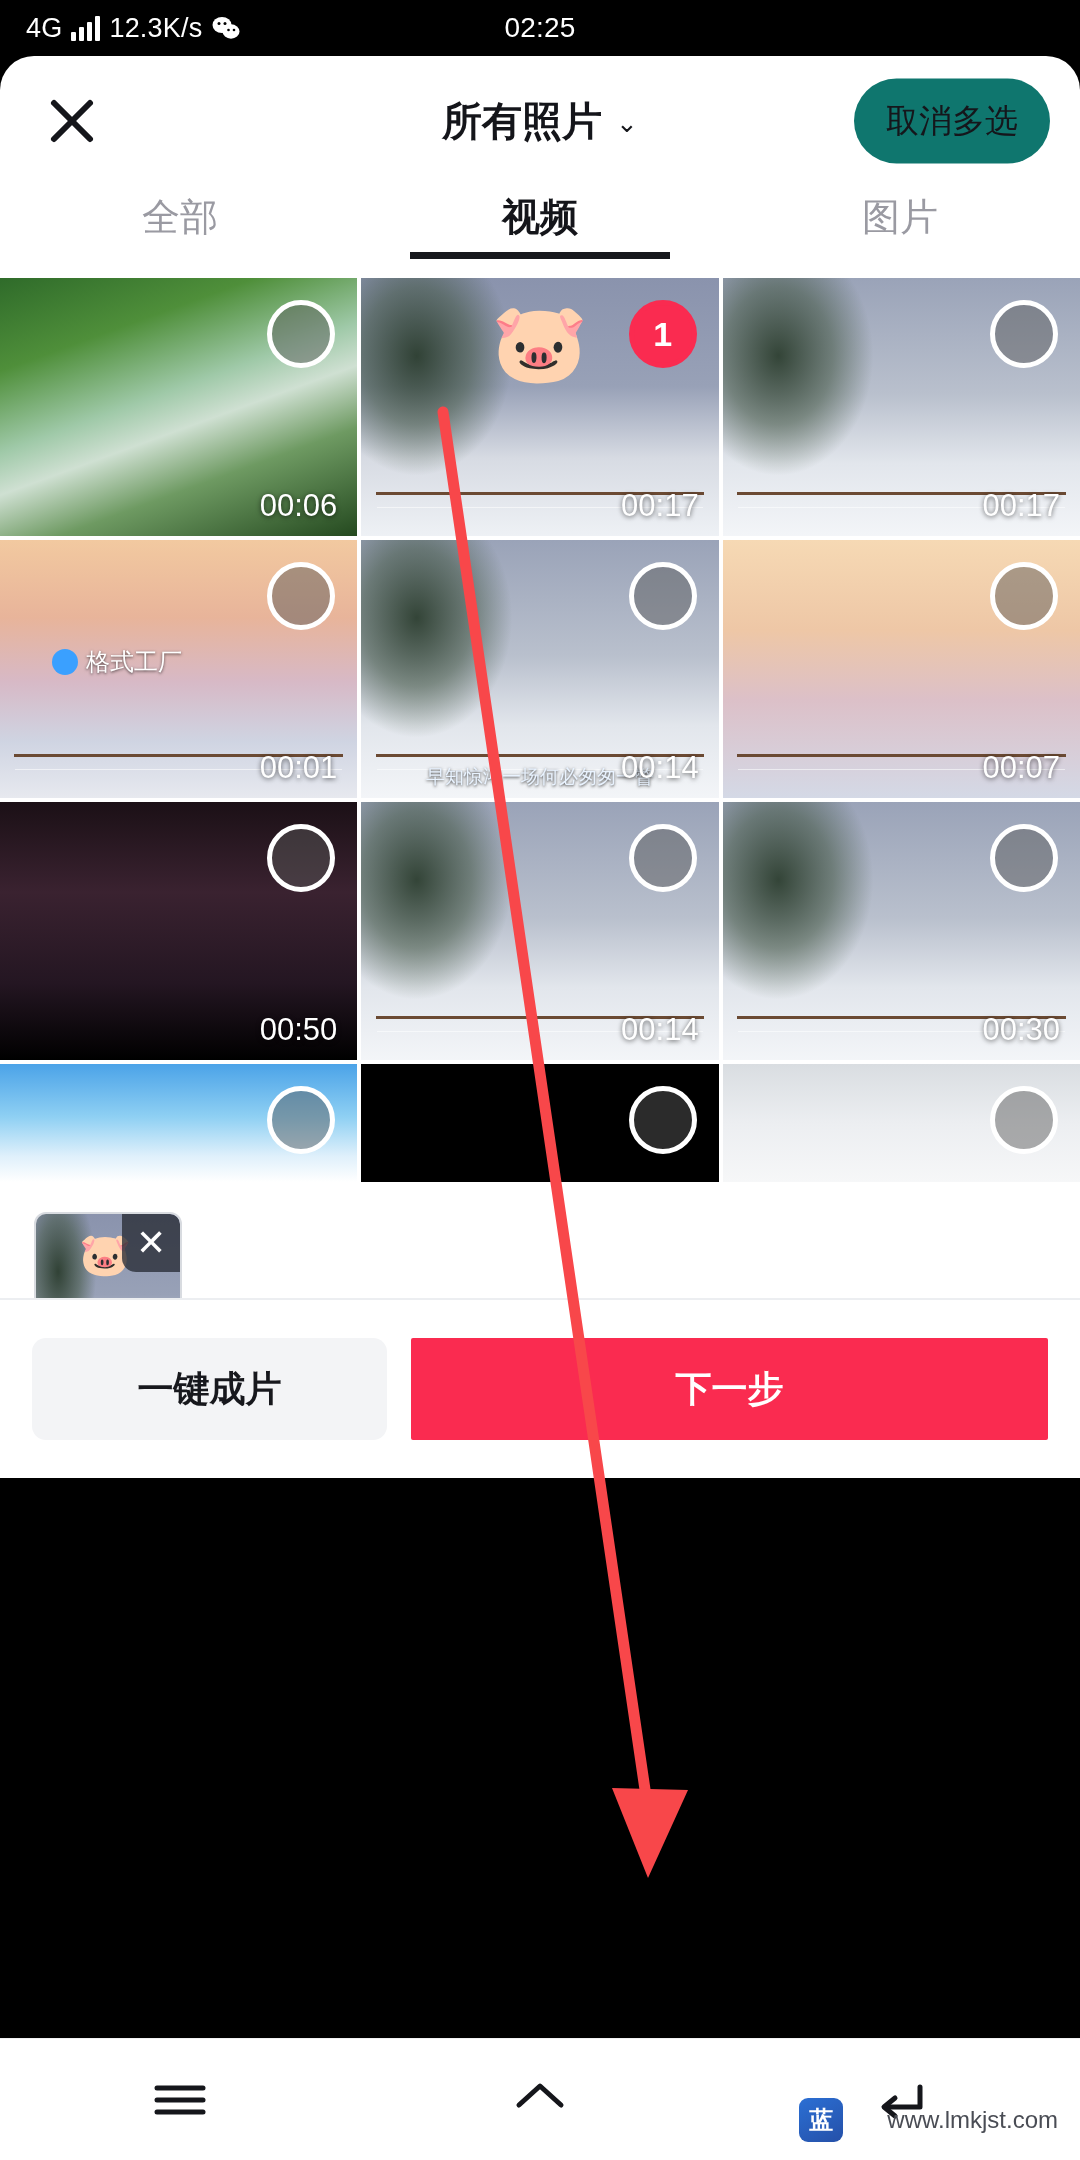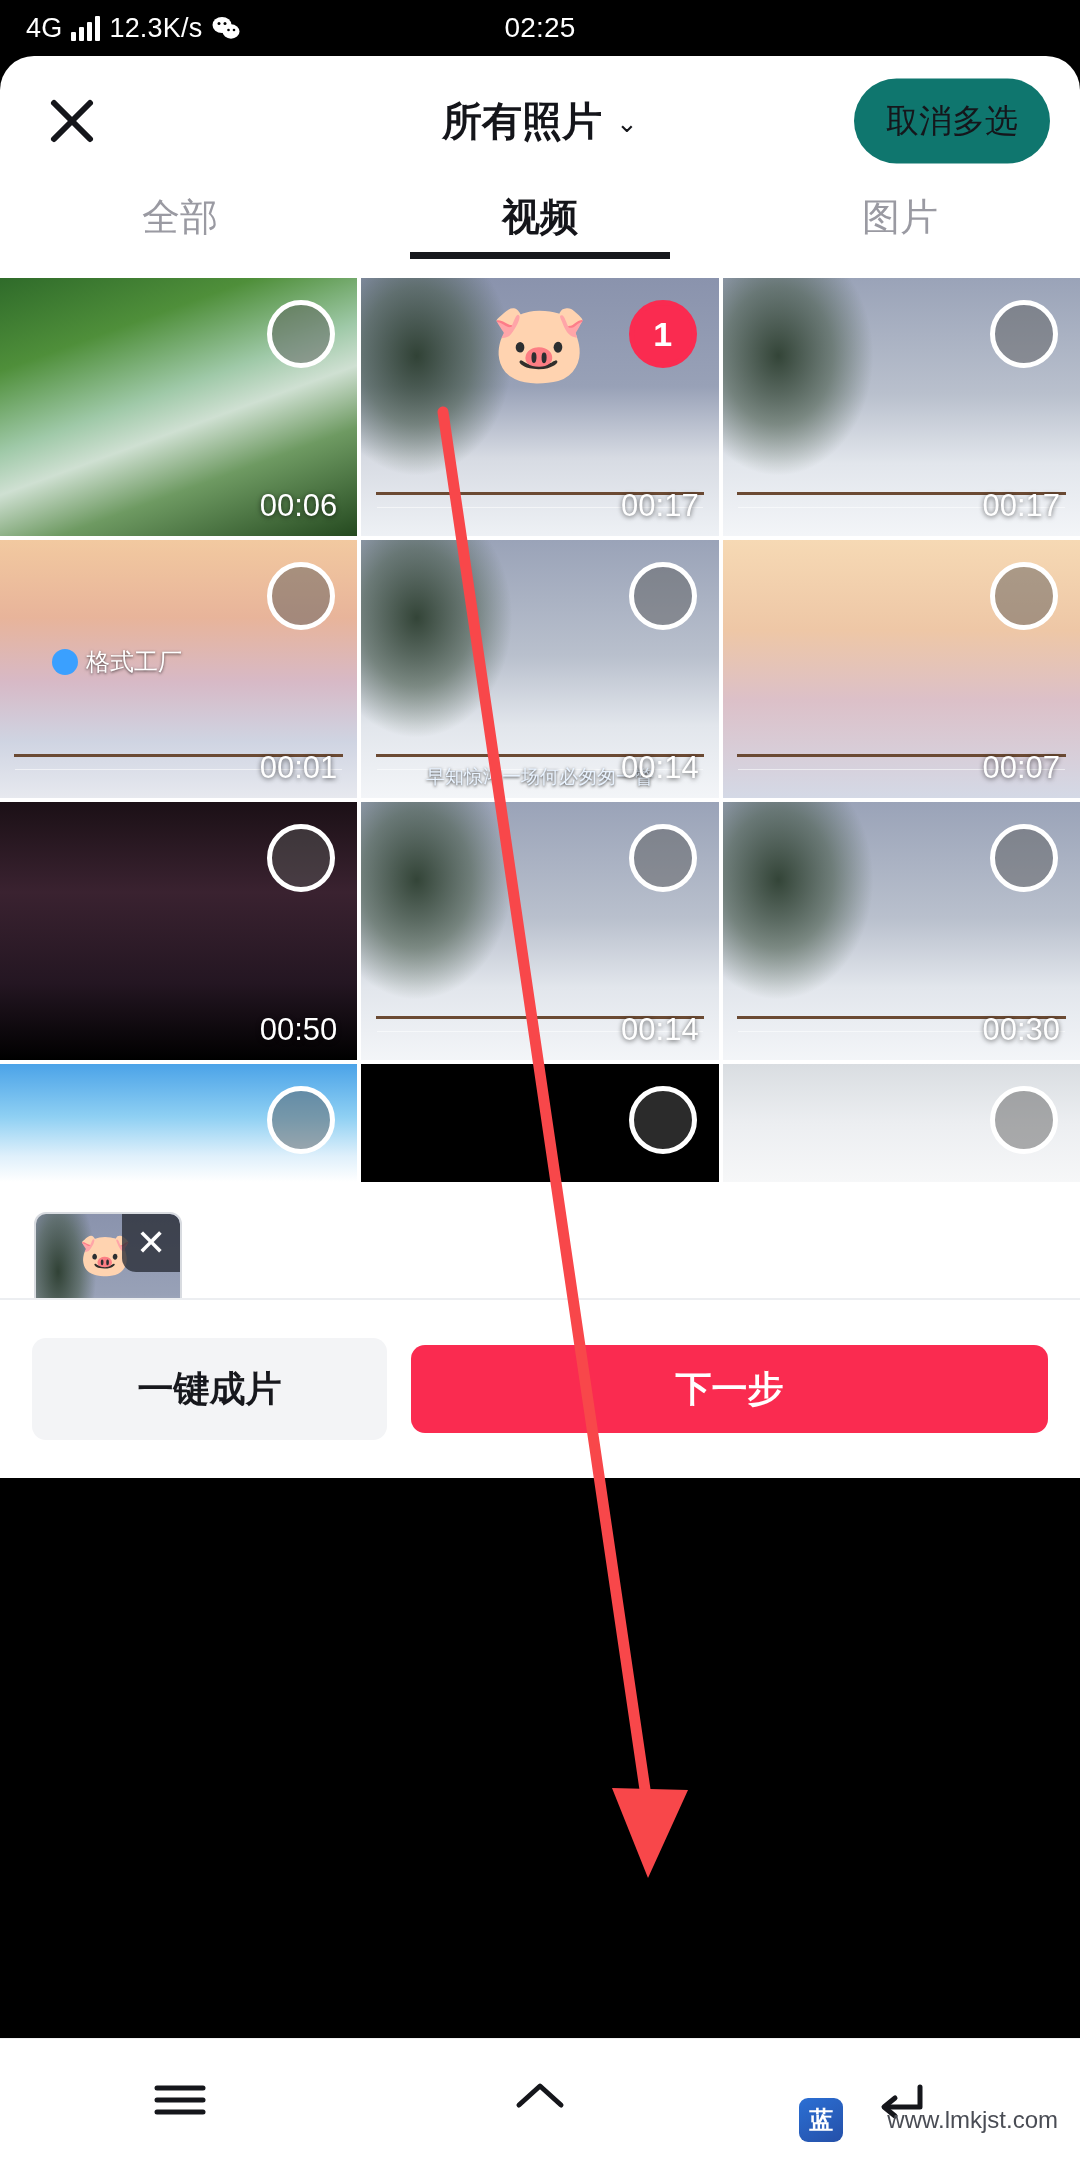--- a/index.html
+++ b/index.html
@@ -168,22 +168,22 @@
     position:absolute; left:0; bottom:0; width:1080px; height:180px;
     border-top:2px solid #eceef1; display:flex; align-items:center;
     gap:24px; padding:0 32px; background:#fff;
   }
   #oneclick-btn {
     flex:0 0 355px; height:102px; background:#f3f4f6; color:#17181d;
     border:none; border-radius:14px; font-size:36px; font-weight:600;
     font-family:Liberation Mono, monospace;
   }
   #next-btn {
-    flex:1; height:88px; background:#fa2b50; color:#fff;
-    border:none; border-radius:14px; font-size:36px; font-weight:600;
+    flex:1; height:102px; background:#fa2b50; color:#fff;
+    border:none; border-radius:2px; font-size:36px; font-weight:600;
     font-family:inherit;
   }
 
   
   #nav-bar {
     position:absolute; left:0; bottom:0; width:1080px; height:122px;
     background:#fff; display:flex; align-items:center; justify-content:space-around;
     border-top:1px solid #f0f0f2;
   }
   .nav-ico { width:96px; height:70px; display:flex; align-items:center; justify-content:center; }

